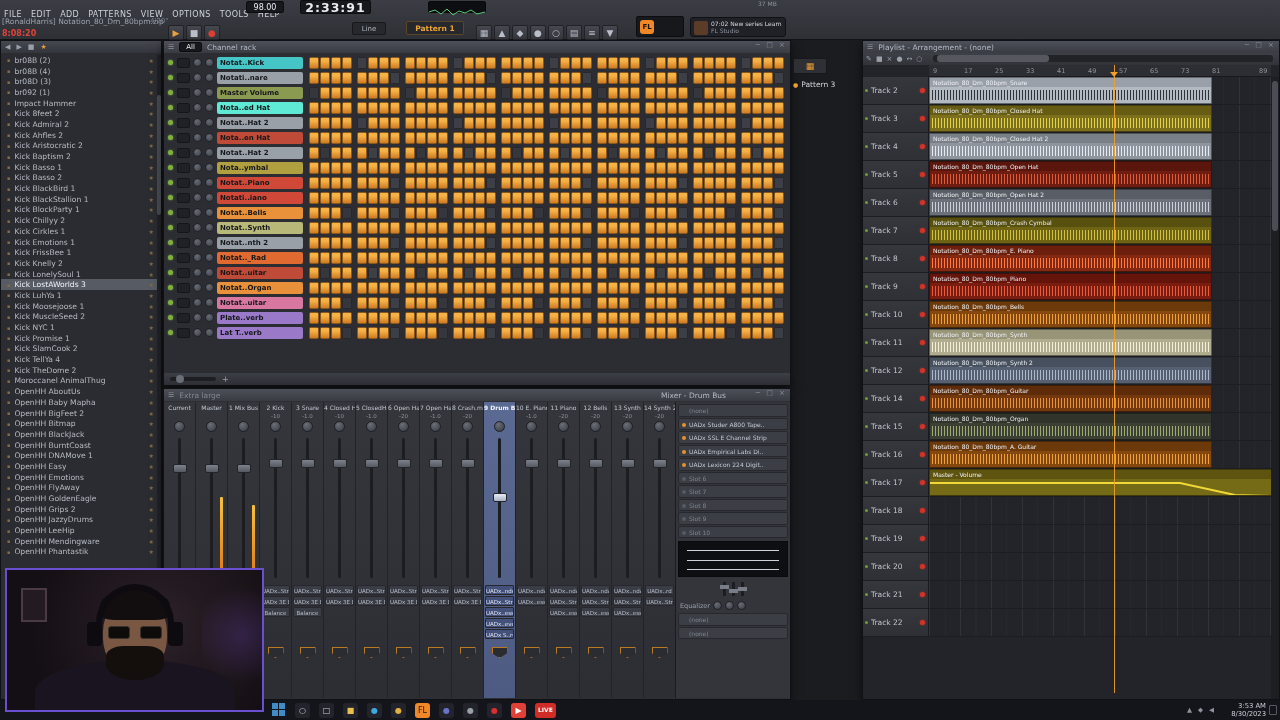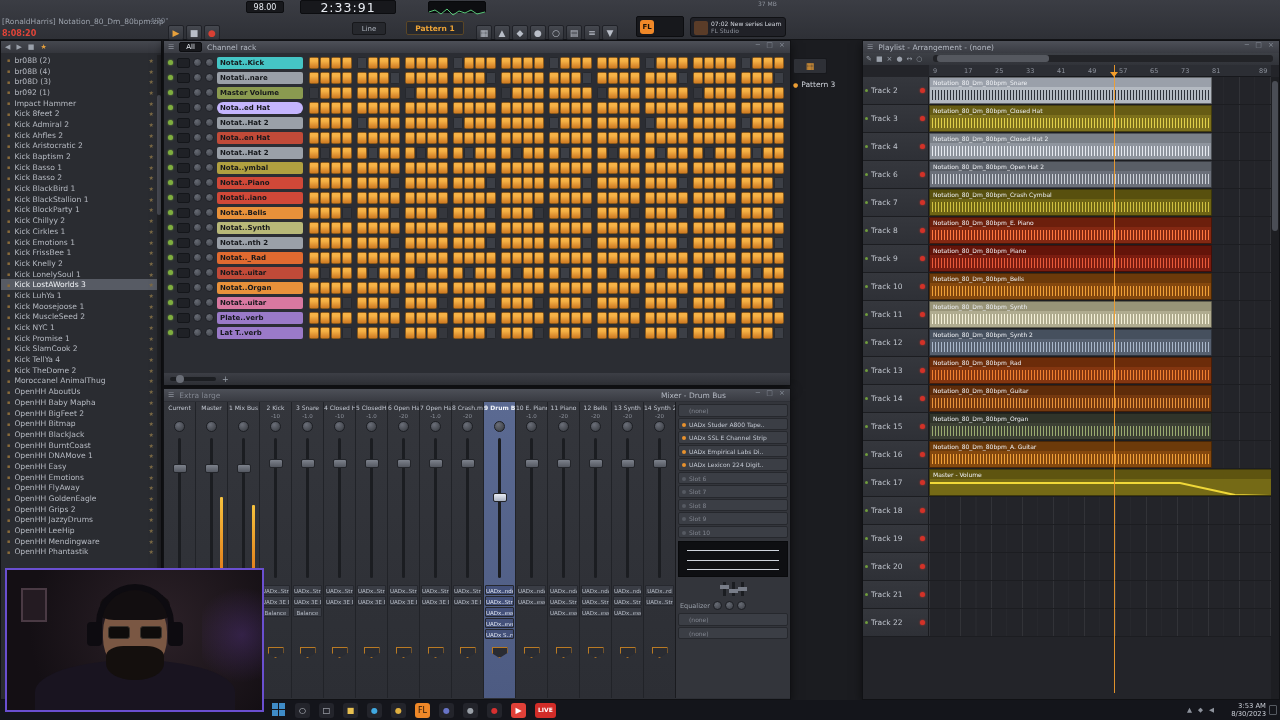--- a/index.html
+++ b/index.html
@@ -4,21 +4,21 @@
 <style>
 *{box-sizing:border-box;margin:0;padding:0}
 html,body{width:1280px;height:720px;overflow:hidden;background:#1b1c20;font-family:"DejaVu Sans","Liberation Sans",sans-serif;color:#c6cad2;-webkit-font-smoothing:antialiased}
 .abs{position:absolute}
 
 #topbar{position:absolute;left:0;top:0;width:1280px;height:40px;background:linear-gradient(#3b3d44,#2e3036);border-bottom:1px solid #121316;z-index:20}
 .menu-item{font-size:8px;letter-spacing:.4px;color:#cdd1d8;margin-right:9px;cursor:default}
 #menu-bar{position:absolute;left:4px;top:2px;white-space:nowrap}
 .lcd{background:#17181c;border:1px solid #0c0d10;color:#e8ecf2;text-align:center;border-radius:2px}
 #tempo-display{left:246px;top:1px;width:38px;height:12px;font-size:8px;line-height:12px}
-#time-display{left:300px;top:0;width:96px;height:14px;font-size:12.5px;font-weight:normal;line-height:14px;letter-spacing:1px}
+#time-display{left:300px;top:0;width:71px;height:14px;font-size:12.5px;font-weight:bold;line-height:14px;letter-spacing:1px}
 #osc-box{left:428px;top:1px;width:58px;height:12px;background:#0d0e11;border:1px solid #08090b;border-radius:2px}
 #mem-readout{left:758px;top:1px;font-size:6px;color:#8d929c;text-align:right;line-height:6px}
 #window-title{left:2px;top:17px;font-size:7.5px;color:#9aa0aa}
 #song-length{left:150px;top:17px;font-size:7px;color:#7e8490}
 #rec-timer{left:2px;top:29px;font-size:8px;font-weight:bold;color:#e24438}
 .tool-ico{display:inline-block;width:16px;height:15px;line-height:15px;text-align:center;font-size:9px;color:#b9bec8;background:linear-gradient(#45484f,#34363c);border:1px solid #202228;border-radius:2px;margin-right:2px}
 #transport{left:168px;top:21px;white-space:nowrap}
 #snap-box{left:352px;top:22px;width:34px;height:13px;background:#26282d;border:1px solid #17181b;border-radius:2px;font-size:7px;color:#aeb4be;line-height:12px;text-align:center}
 #pattern-box{left:406px;top:21px;width:58px;height:14px;background:#26282d;border:1px solid #5a4626;border-radius:2px;font-size:7.5px;color:#eda437;font-weight:bold;line-height:13px;text-align:center}
 #icons2{left:476px;top:21px;white-space:nowrap}
@@ -141,20 +141,21 @@
 #start-grid i{background:#3f8cc8}
 #tb-tray{position:absolute;right:66px;display:flex;gap:6px;font-size:6.5px;color:#8d929c}
 #tb-clock{position:absolute;right:14px;text-align:right;font-size:6.8px;color:#c6cad2;line-height:8px}
 #tb-notif{position:absolute;right:3px;top:5px;width:8px;height:10px;border:1px solid #565a62;border-radius:1px}
 .dim{color:#80858f}
 </style>
 </head>
 <body>
 
 <div id="topbar">
+  <div id="menu-bar"><span class="menu-item">FILE</span><span class="menu-item">EDIT</span><span class="menu-item">ADD</span><span class="menu-item">PATTERNS</span><span class="menu-item">VIEW</span><span class="menu-item">OPTIONS</span><span class="menu-item">TOOLS</span><span class="menu-item">HELP</span></div>
   <div class="abs lcd" id="tempo-display">98.00</div>
   <div class="abs lcd" id="time-display">2:33:91</div>
   <div class="abs" id="osc-box">
     <svg width="56" height="10" viewBox="0 0 56 10">
         <polyline points="0,5 6,3 12,7 18,2 24,8 30,4 36,6 42,3 48,7 56,5" fill="none" stroke="#58c878" stroke-width="1"></polyline>
       </svg>
   </div>
   <div class="abs" id="mem-readout">37 MB</div>
   <div class="abs" id="window-title">[RonaldHarris] Notation_80_Dm_80bpm.zip</div>
   <div class="abs" id="song-length">4'20"</div>
@@ -575,21 +576,21 @@
           <span class="step g1 on"></span>
           <span class="step g1 on"></span>
           <span class="step g1 on"></span>
         </div>
       </div>
       <div class="ch-row">
         <span class="ch-led"></span>
         <span class="ch-num"></span>
         <span class="ch-knob"></span>
         <span class="ch-knob"></span>
-        <div class="ch-name" style="background: #c4b5fd; border-radius: 6px;">Nota..ed Hat</div>
+        <div class="ch-name" style="background: #5eead4;">Nota..ed Hat</div>
         <div class="ch-steps">
           <span class="step on"></span>
           <span class="step on"></span>
           <span class="step on"></span>
           <span class="step on"></span>
           <span class="step g1 on gap"></span>
           <span class="step g1 on"></span>
           <span class="step g1 on"></span>
           <span class="step g1 on"></span>
           <span class="step on gap"></span>
@@ -1725,20 +1726,35 @@
             <div class="cbar" style="background: rgb(122, 128, 136);">Notation_80_Dm_80bpm_Closed Hat 2</div>
             <div class="cwf">
               <i style="background: repeating-linear-gradient(90deg, rgb(230, 234, 240) 0px, rgb(230, 234, 240) 1px, transparent 1px, transparent 3px);"></i>
             </div>
           </div>
         </div>
       </div>
       <div class="pl-row">
         <div class="pl-head">
           <span class="grn"></span>
+          <span class="nm">Track 5</span>
+          <span class="rec"></span>
+        </div>
+        <div class="pl-lane">
+          <div class="clip" style="background: rgb(110, 29, 16); width: 283px;">
+            <div class="cbar" style="background: rgb(90, 21, 12);">Notation_80_Dm_80bpm_Open Hat</div>
+            <div class="cwf">
+              <i style="background: repeating-linear-gradient(90deg, rgb(224, 90, 56) 0px, rgb(224, 90, 56) 1px, transparent 1px, transparent 3px);"></i>
+            </div>
+          </div>
+        </div>
+      </div>
+      <div class="pl-row">
+        <div class="pl-head">
+          <span class="grn"></span>
           <span class="nm">Track 6</span>
           <span class="rec"></span>
         </div>
         <div class="pl-lane">
           <div class="clip" style="background: rgb(107, 112, 122); width: 283px;">
             <div class="cbar" style="background: rgb(89, 94, 102);">Notation_80_Dm_80bpm_Open Hat 2</div>
             <div class="cwf">
               <i style="background: repeating-linear-gradient(90deg, rgb(204, 209, 216) 0px, rgb(204, 209, 216) 1px, transparent 1px, transparent 3px);"></i>
             </div>
           </div>
@@ -1823,35 +1839,20 @@
         <div class="pl-head">
           <span class="grn"></span>
           <span class="nm">Track 12</span>
           <span class="rec"></span>
         </div>
         <div class="pl-lane">
           <div class="clip" style="background: rgb(86, 96, 112); width: 283px;">
             <div class="cbar" style="background: rgb(70, 80, 94);">Notation_80_Dm_80bpm_Synth 2</div>
             <div class="cwf">
               <i style="background: repeating-linear-gradient(90deg, rgb(170, 184, 204) 0px, rgb(170, 184, 204) 1px, transparent 1px, transparent 3px);"></i>
-            </div>
-          </div>
-        </div>
-      </div>
-      <div class="pl-row">
-        <div class="pl-head">
-          <span class="grn"></span>
-          <span class="nm">Track 13</span>
-          <span class="rec"></span>
-        </div>
-        <div class="pl-lane">
-          <div class="clip" style="background: rgb(132, 54, 16); width: 283px;">
-            <div class="cbar" style="background: rgb(108, 44, 10);">Notation_80_Dm_80bpm_Rad</div>
-            <div class="cwf">
-              <i style="background: repeating-linear-gradient(90deg, rgb(240, 128, 48) 0px, rgb(240, 128, 48) 1px, transparent 1px, transparent 3px);"></i>
             </div>
           </div>
         </div>
       </div>
       <div class="pl-row">
         <div class="pl-head">
           <span class="grn"></span>
           <span class="nm">Track 14</span>
           <span class="rec"></span>
         </div>

